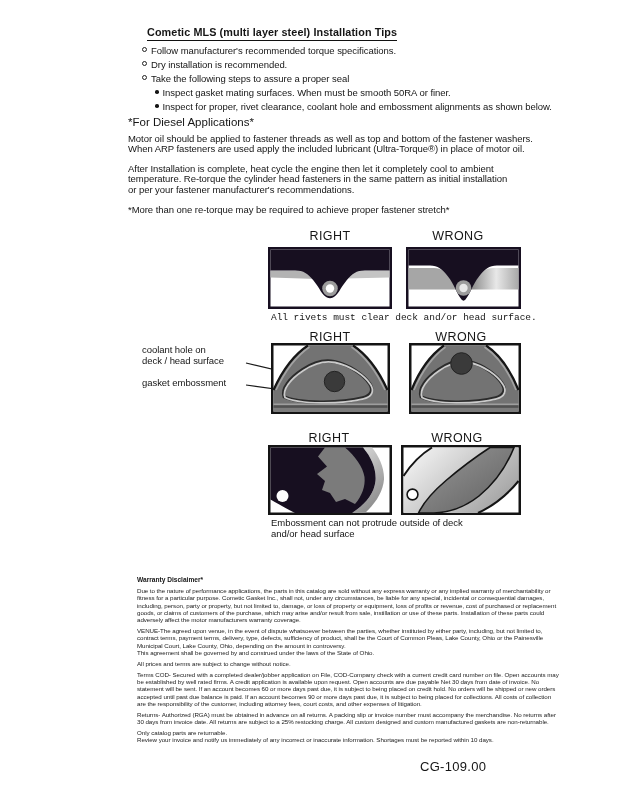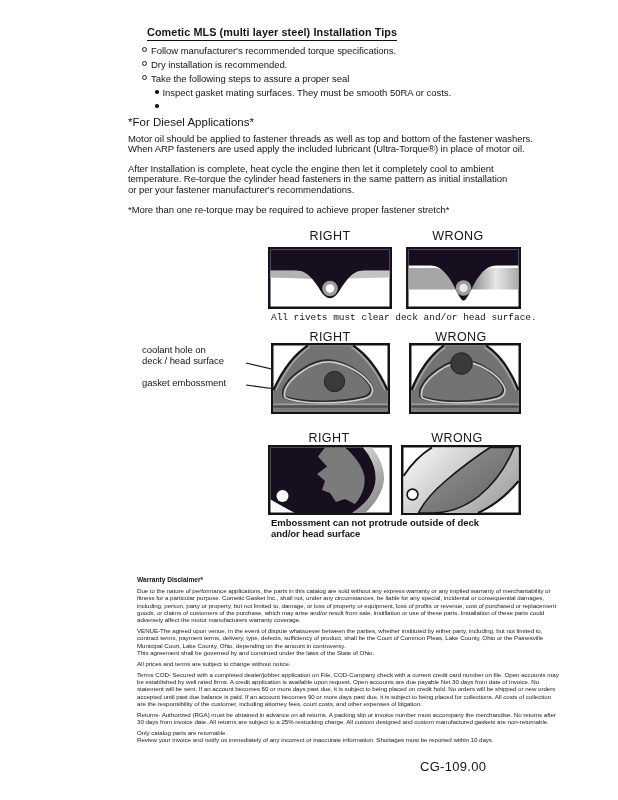--- a/index.html
+++ b/index.html
@@ -16,21 +16,21 @@
   .f-marker{display:inline-block;width:3.5px;height:3.5px;background:#151515;border-radius:50%;margin-right:4px;vertical-align:2px;}
 
   .diesel{position:absolute;left:94px;top:116px;width:420px;}
   .diesel-h{font-size:11.5px;font-weight:normal;margin-bottom:6px;}
   .d-par{margin-bottom:9px;}
   .d-line{font-size:9.5px;line-height:10.4px;letter-spacing:-0.05px;white-space:nowrap;}
   .d-note{margin-top:10px;}
 
   .rw-label{position:absolute;font-size:12.5px;letter-spacing:0.4px;transform:translateX(-50%);white-space:nowrap;}
   .caption{position:absolute;font-size:9.5px;letter-spacing:-0.05px;white-space:nowrap;font-family:Liberation Mono, monospace;}
-  .caption2{position:absolute;font-size:9.5px;line-height:11.2px;letter-spacing:-0.05px;font-weight:bold;}
+  .caption2{position:absolute;font-size:9.5px;line-height:11.2px;letter-spacing:-0.05px;}
 
   .panel{position:absolute;}
 
   .ann-block{position:absolute;left:108px;width:114px;text-align:left;font-size:9.5px;line-height:10.5px;letter-spacing:-0.05px;}
 
   .disc{position:absolute;left:103px;top:576px;width:470px;}
   .disc-h{font-size:6.6px;font-weight:bold;margin-bottom:4px;}
   .disc-p{margin-bottom:3.6px;}
   .dl{font-size:6.2px;line-height:7.3px;letter-spacing:-0.05px;white-space:nowrap;color:#222;}
 
@@ -40,22 +40,22 @@
 <body>
 
 <div class="page">
 
   <div class="title">Cometic MLS (multi layer steel) Installation Tips</div>
 
   <div class="bullets">
     <div class="b-line"><span class="o-marker"></span><span>Follow manufacturer's recommended torque specifications.</span></div>
     <div class="b-line"><span class="o-marker"></span><span>Dry installation is recommended.</span></div>
     <div class="b-line"><span class="o-marker"></span><span>Take the following steps to assure a proper seal</span></div>
-    <div class="b-line sub"><span class="f-marker"></span><span>Inspect gasket mating surfaces.  They must be smooth 50RA or costs.</span></div>
-    <div class="b-line sub"><span class="f-marker"></span></div>
+    <div class="b-line sub"><span class="f-marker"></span><span>Inspect gasket mating surfaces.  When must be smooth 50RA or finer.</span></div>
+    <div class="b-line sub"><span class="f-marker"></span><span>Inspect for proper, rivet clearance, coolant hole and embossment alignments as shown below.</span></div>
   </div>
 
   <div class="diesel">
     <div class="diesel-h">*For Diesel Applications*</div>
     <div class="d-par">
       <div class="d-line">Motor oil should be applied to fastener threads as well as top and bottom of the fastener washers.</div>
       <div class="d-line">When ARP fasteners are used apply the included lubricant (Ultra-Torque®) in place of motor oil.</div>
     </div>
     <div class="d-par">
       <div class="d-line">After Installation is complete, heat cycle the engine then let it completely cool to ambient</div>

